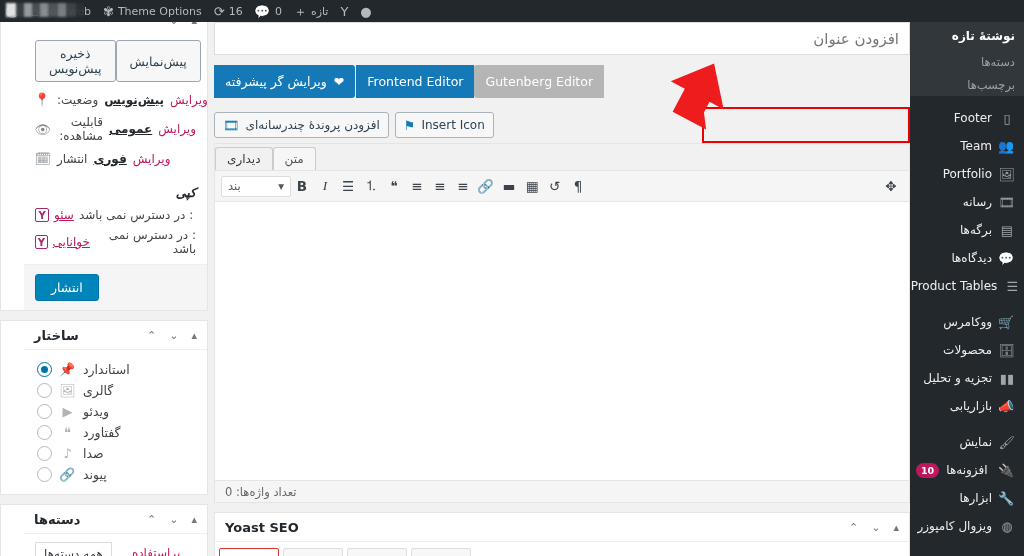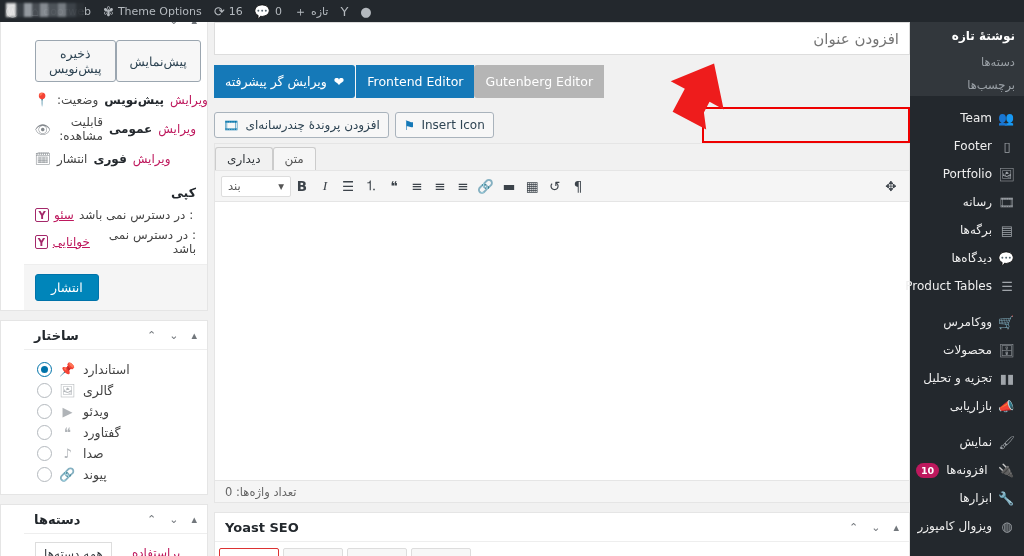--- a/index.html
+++ b/index.html
@@ -38,21 +38,21 @@
     opacity: .95;
   }
 
   
   #sidebar {
     position: absolute; top: 0; right: 0; width: 114px; height: 556px;
     background: #23282d; z-index: 30; padding-top: 22px;
   }
   .menu-item {
     display: flex; flex-direction: row-reverse; align-items: center;
-    justify-content: flex-end; gap: 7px;
+    justify-content: center; gap: 7px;
     height: 28px; padding: 0 9px 0 6px;
     color: #eee; font-size: 12px; white-space: nowrap; position: relative;
   }
   .menu-item.head { background: #32373c; color: #fff; font-weight: bold; }
   .submenu-item {
     display: flex; flex-direction: row-reverse; align-items: center;
     height: 23px; padding: 0 9px 0 6px; color: #9aa0a6;
     font-size: 11.5px; background: #32373c;
   }
   .mi-icon { width: 16px; text-align: center; font-size: 13px; color: #a0a5aa; flex: 0 0 16px; }
@@ -150,31 +150,31 @@
     padding: 0 10px; font-size: 11.5px; color: #666;
   }
 
   
   .pubrow {
     display: flex; flex-direction: row-reverse; align-items: center;
     gap: 6px; padding: 4px 0; font-size: 12px; color: #444;
   }
   .pubrow .pr-icon { width: 16px; text-align: center; color: #82878c; font-size: 13px; }
   .lnk { color: #be185d; }
-  .bold { font-weight: bold; color: #23282d; }
+  .bold { font-weight: bold; color: #23282d; text-decoration: underline; }
   #pub-actions { display: flex; flex-direction: row-reverse; justify-content: space-between; padding: 9px 11px 4px; }
   .btn-secondary {
     background: #f7f7f7; border: 1px solid #9ba6b0; border-radius: 3px;
     color: #2e4453; font-size: 12.5px; padding: 5px 13px;
   }
   .btn-primary {
     background: #0085ba; border: 1px solid #0073aa; border-radius: 3px;
     color: #fff; font-size: 12.5px; padding: 5px 15px; font-weight: normal;
   }
-  .minor-head { padding: 6px 11px 2px; font-weight: bold; color: #23282d; font-size: 12.5px; }
+  .minor-head { padding: 6px 11px 2px; font-weight: bold; color: #23282d; font-size: 12.5px; font-style: italic; }
   .yoast-row { display: flex; flex-direction: row-reverse; align-items: center; gap: 5px; padding: 3px 11px; font-size: 12px; }
   .yoast-badge {
     width: 14px; height: 14px; border: 1px solid #a4286a; color: #a4286a;
     font-size: 10px; display: flex; align-items: center; justify-content: center;
     border-radius: 2px; font-weight: bold; background: #fff;
   }
   .pub-footer { background: #f5f5f5; border-top: 1px solid #eee; padding: 9px 11px; display:flex; flex-direction: row-reverse; }
 
   
   .fmt-row {
@@ -247,26 +247,26 @@
     <div class="submenu-item">
       <span class="mi-label">دسته‌ها</span>
     </div>
     <div class="submenu-item">
       <span class="mi-label">برچسب‌ها</span>
     </div>
 
     <div class="menu-sep"></div>
 
     <div class="menu-item">
+      <span class="mi-label">Footer</span>
+      <span class="mi-icon">▯</span>
+    </div>
+    <div class="menu-item">
       <span class="mi-label">Team</span>
       <span class="mi-icon">👥</span>
-    </div>
-    <div class="menu-item">
-      <span class="mi-label">Footer</span>
-      <span class="mi-icon">▯</span>
     </div>
     <div class="menu-item">
       <span class="mi-label">Portfolio</span>
       <span class="mi-icon">🖼</span>
     </div>
     <div class="menu-item">
       <span class="mi-label">رسانه</span>
       <span class="mi-icon">🎞</span>
     </div>
     <div class="menu-item">

